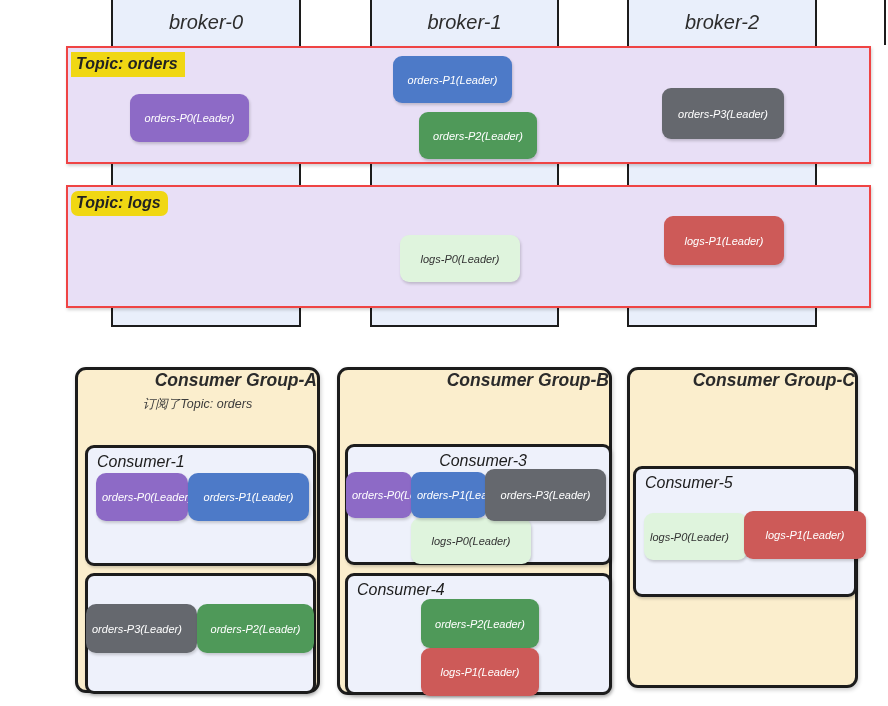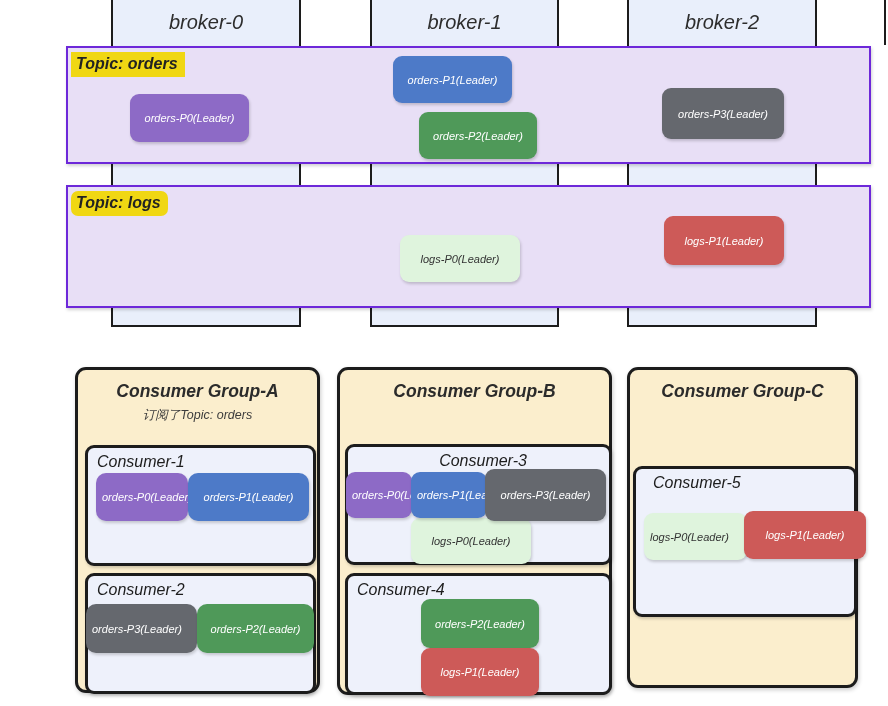--- a/index.html
+++ b/index.html
@@ -5,33 +5,33 @@
   * { margin:0; padding:0; box-sizing:border-box; }
   body { background:#ffffff; font-family:"Liberation Sans","DejaVu Sans",sans-serif; }
   .canvas { position:relative; width:888px; height:706px; background:#fff; overflow:hidden;font-style:italic; }
 
   
   .broker { position:absolute; top:-4px; height:331px; border:2px solid #1c1c1c; }
   .broker-label { text-align:center; padding-top:13px; font-size:20px; color:#2d2d2d; }
   .partial-edge { position:absolute; top:0; width:0; height:45px; border-left:2px solid #1c1c1c; }
 
   
-  .band { position:absolute; left:66px; width:805px; border:2px solid #6d28d9; box-shadow:1px 2px 3px rgba(0,0,0,.18); }
+  .band { position:absolute; left:66px; width:805px; border:2px solid #ef4444; box-shadow:1px 2px 3px rgba(0,0,0,.18); }
   .band-label { position:absolute; left:3px; top:4px; padding:3px 7px 4px 5px; font-size:16px; font-weight:600; color:#222; }
 
   
   .chip { position:absolute; border-radius:9px; display:flex; align-items:center; justify-content:center;
           font-size:11px; color:#fff; white-space:nowrap; overflow:hidden;
           box-shadow:1px 2px 3px rgba(0,0,0,.18); }
   .chip.dark { color:#333; }
   .chip.clipL { justify-content:flex-start; padding-left:6px; }
 
   
   .group { position:absolute; border:3px solid #1c1c1c; border-radius:11px; box-shadow:1px 2px 4px rgba(0,0,0,.2); }
-  .group-title { text-align:center; padding-top:11px; font-size:17.5px; font-weight:700; color:#2b2b2b; }
+  .group-title { text-align:right; padding-top:0; font-size:17.5px; font-weight:700; color:#2b2b2b; }
   .group-sub { text-align:center; padding-top:5px; font-size:12.5px; color:#3c3c3c; }
   .consumer { position:absolute; border:3px solid #1c1c1c; border-radius:9px; box-shadow:1px 2px 3px rgba(0,0,0,.18); }
   .consumer-label { padding:5px 0 0 9px; font-size:16px; color:#1d1d1d; }
 </style>
 </head>
 <body>
 
 <div class="canvas">
 
   <div class="broker" style="left: 111px; width: 190px; background: rgb(233, 239, 251);">
@@ -61,21 +61,20 @@
 
   <div class="group" style="left: 75px; top: 367px; width: 245px; height: 326px; background: rgb(251, 238, 205);">
     <div class="group-title">Consumer Group-A</div>
     <div class="group-sub">订阅了Topic: orders</div>
     <div class="consumer" style="left: 7px; top: 75px; width: 231px; height: 121px; background: rgb(238, 241, 251);">
       <div class="consumer-label">Consumer-1</div>
       <div class="chip clipL" style="left: 8px; top: 25px; width: 92px; height: 48px; border-radius: 10px; background: rgb(141, 106, 198);">orders-P0(Leader)</div>
       <div class="chip" style="left: 100px; top: 25px; width: 121px; height: 48px; border-radius: 10px; z-index: 2; background: rgb(77, 122, 200);">orders-P1(Leader)</div>
     </div>
     <div class="consumer" style="left: 7px; top: 203px; width: 231px; height: 121px; background: rgb(238, 241, 251);">
-      <div class="consumer-label">Consumer-2</div>
       <div class="chip clipL" style="left: -2px; top: 28px; width: 111px; height: 49px; border-radius: 10px; background: rgb(101, 104, 110);">orders-P3(Leader)</div>
       <div class="chip" style="left: 109px; top: 28px; width: 117px; height: 49px; border-radius: 10px; z-index: 2; background: rgb(79, 153, 89);">orders-P2(Leader)</div>
     </div>
   </div>
 
   <div class="group" style="left: 337px; top: 367px; width: 275px; height: 328px; background: rgb(251, 238, 205);">
     <div class="group-title">Consumer Group-B</div>
     <div class="consumer" style="left: 5px; top: 74px; width: 267px; height: 121px; background: rgb(238, 241, 251); text-align: center;">
       <div class="consumer-label">Consumer-3</div>
       <div class="chip clipL" style="left: -2px; top: 25px; width: 66px; height: 46px; background: rgb(141, 106, 198);">orders-P0(Leader)</div>
@@ -85,20 +84,20 @@
     </div>
     <div class="consumer" style="left: 5px; top: 203px; width: 267px; height: 122px; background: rgb(238, 241, 251);">
       <div class="consumer-label">Consumer-4</div>
       <div class="chip" style="left: 73px; top: 23px; width: 118px; height: 49px; background: rgb(79, 153, 89);">orders-P2(Leader)</div>
       <div class="chip" style="left: 73px; top: 72px; width: 118px; height: 48px; background: rgb(205, 90, 88);">logs-P1(Leader)</div>
     </div>
   </div>
 
   <div class="group" style="left: 627px; top: 367px; width: 231px; height: 321px; background: rgb(251, 238, 205);">
     <div class="group-title">Consumer Group-C</div>
-    <div class="consumer" style="left: 3px; top: 96px; width: 224px; height: 151px; overflow: visible; background: rgb(238, 241, 251); padding-left: 8px;">
+    <div class="consumer" style="left: 3px; top: 96px; width: 224px; height: 131px; overflow: visible; background: rgb(238, 241, 251);">
       <div class="consumer-label">Consumer-5</div>
       <div class="chip dark clipL" style="left: 8px; top: 44px; width: 103px; height: 47px; background: rgb(223, 244, 221);">logs-P0(Leader)</div>
       <div class="chip" style="left: 108px; top: 42px; width: 122px; height: 48px; z-index: 2; background: rgb(205, 90, 88);">logs-P1(Leader)</div>
     </div>
   </div>
 
 </div>
 
 </body></html>

